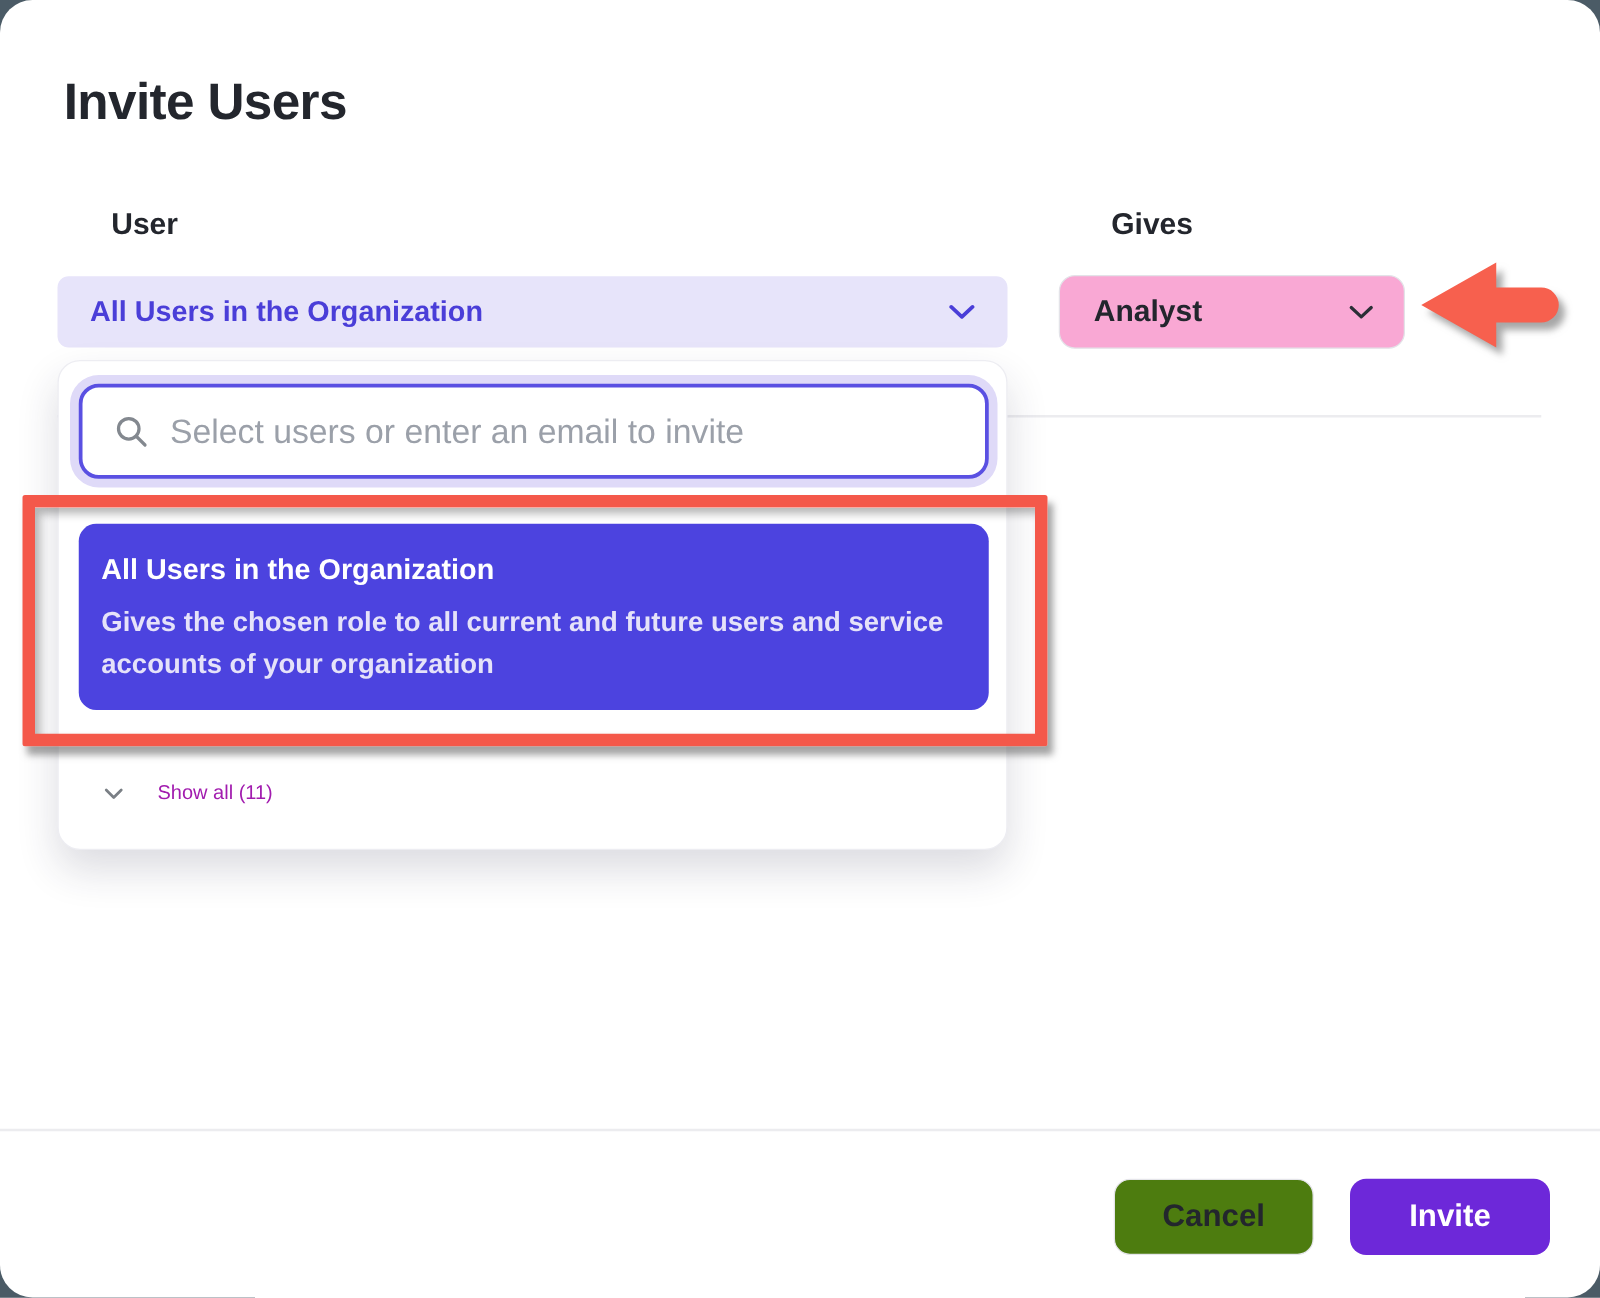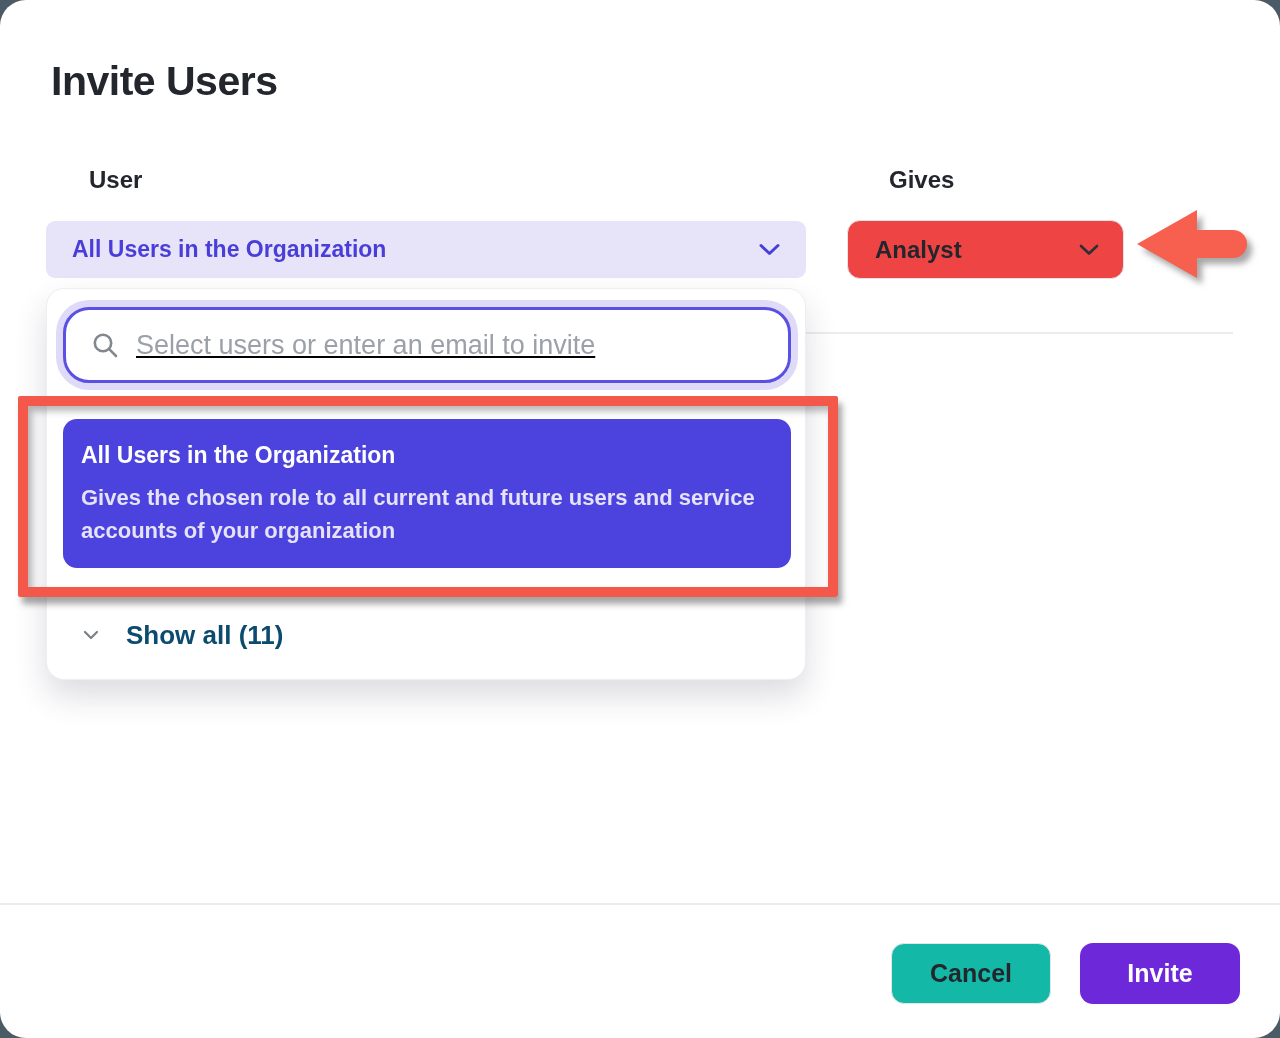--- a/index.html
+++ b/index.html
@@ -34,21 +34,21 @@
     padding: 0 26px; cursor: pointer;
   }
   .user-select-value {
     font-size: 23px; font-weight: 700; color: #4A3ED8;
   }
   .user-select .chev { margin-left: auto; }
 
   .role-select {
     position: absolute; left: 847px; top: 220px;
     width: 277px; height: 59px;
-    background: #ef4444; border: 1.5px solid #E3E3E8; border-radius: 13px;
+    background: #f9a8d4; border: 1.5px solid #E3E3E8; border-radius: 13px;
     display: flex; align-items: center;
     padding: 0 24px 0 27px; cursor: pointer;
   }
   .role-select-value {
     font-size: 24px; font-weight: 600; color: #23262D;
   }
   .role-select .chev { margin-left: auto; }
 
   .divider { position: absolute; background: #ECECEF; height: 2px; }
   .form-divider { left: 46px; top: 332px; width: 1187px; z-index: 1; }
@@ -59,24 +59,24 @@
     width: 760px; height: 392px;
     background: #ffffff;
     border: 1px solid #EDEDF2; border-radius: 18px;
     box-shadow: 0 16px 32px rgba(35,35,70,0.16);
     z-index: 5;
   }
   .search-box {
     position: absolute; left: 16px; top: 18px;
     width: 728px; height: 76px;
     background: #ffffff;
-    border: 3px solid #5A50E2; border-radius: 26px;
+    border: 3px solid #5A50E2; border-radius: 16px;
     box-shadow: 0 0 0 7px #DFDAF8;
     display: flex; align-items: center;
-    padding: 0 20px 0 26px; gap: 17px; text-decoration: underline;
+    padding: 0 20px 0 26px; gap: 17px;
   }
   .search-box input {
     flex: 1; border: none; outline: none;
     font-family: "Liberation Sans", "DejaVu Sans", sans-serif;
     font-size: 27px; color: #23262D; background: transparent;
   }
   .search-box input::placeholder { color: #9BA0A9; opacity: 1; }
 
   .option {
     position: absolute; left: 16px; top: 130px;
@@ -95,21 +95,21 @@
   }
   .show-all {
     position: absolute; left: 0; top: 322px;
     width: 100%; height: 48px;
     display: flex; align-items: center;
     cursor: pointer;
   }
   .show-all .chev { margin-left: 36px; }
   .show-all-label {
     margin-left: 27px;
-    font-size: 26px; font-weight: 700; color: #0c4a6e;
+    font-size: 16px; font-weight: 400; color: #a21caf;
   }
 
   .annot-rect {
     position: absolute; left: 18px; top: 396px;
     width: 820px; height: 201px;
     border: 10px solid #F4584A; border-radius: 2px;
     box-shadow: 4px 7px 6px rgba(90,90,90,0.55), inset 4px 5px 7px rgba(30,30,30,0.32);
     z-index: 20;
     pointer-events: none;
   }
@@ -120,21 +120,21 @@
     pointer-events: none;
   }
 
   .btn {
     position: absolute; top: 943px; height: 61px; width: 160px;
     border-radius: 13px; font-family: "Liberation Sans", "DejaVu Sans", sans-serif;
     font-size: 25px; font-weight: 600; cursor: pointer;
   }
   .btn-cancel {
     left: 891px;
-    background: #14b8a6; border: 1.5px solid #E5E5EA; color: #23262D;
+    background: #4d7c0f; border: 1.5px solid #E5E5EA; color: #23262D;
   }
   .btn-invite {
     left: 1080px;
     background: #6d28d9; border: none; color: #ffffff;
   }
 </style>
 </head>
 <body>
 
 <div class="modal">

